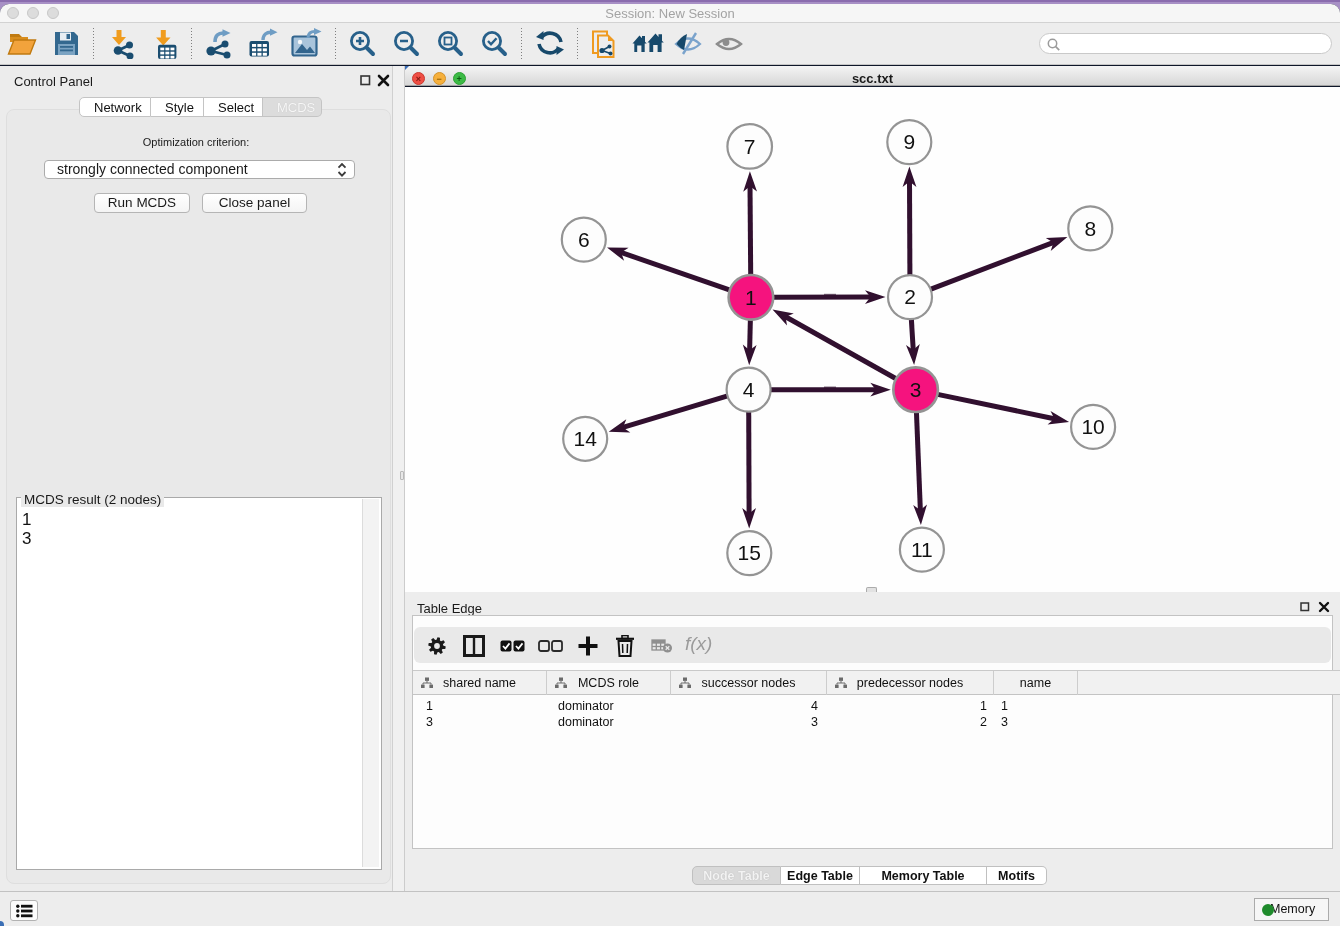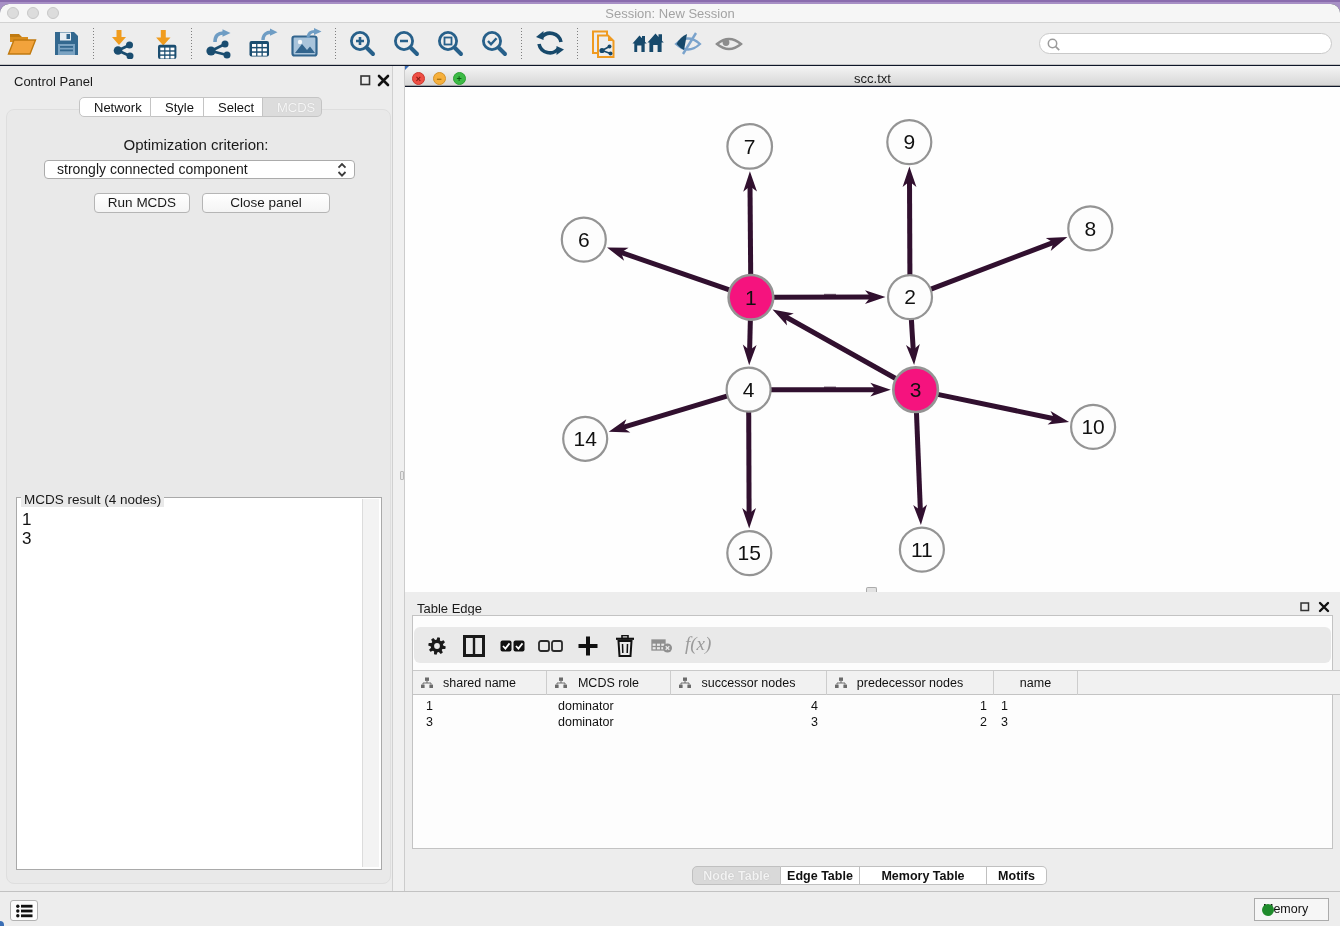--- a/index.html
+++ b/index.html
@@ -14,34 +14,34 @@
 .ticon2{position:absolute;top:6px}
 .searchbox{position:absolute;left:1039px;top:10px;width:293px;height:21px;background:#fff;border:1px solid #c9c9c9;border-radius:11px}
 
 .cpanel{position:absolute;left:0;top:62px;width:392px;height:825px;background:#ececec}
 .cp-title{position:absolute;left:14px;top:8px;font-size:13px;color:#1a1a1a}
 .cp-content{position:absolute;left:6px;top:43px;width:385px;height:775px;background:#e9e9e9;border:1px solid #dedede;border-radius:8px}
 .tabs{position:absolute;left:79px;top:31px;height:36px;display:flex;z-index:3}
 .tab{height:20px;line-height:20px;font-size:13px;color:#111;background:#fff;border:1px solid #c4c4c4;border-left:none;padding:0 14px;text-align:center}
 .tab.first{border-left:1px solid #c4c4c4;border-radius:5px 0 0 5px}
 .tab.sel{background:#dcdcdc;color:#f7f7f7;border-radius:0 5px 5px 0;text-shadow:0 0 1px #bbb}
-.optlabel{position:absolute;left:0;top:70px;width:100%;text-align:center;font-size:15px;color:#1a1a1a}
+.optlabel{position:absolute;left:0;top:70px;width:100%;text-align:center;font-size:11px;color:#1a1a1a}
 .combo{position:absolute;left:44px;top:94px;width:311px;height:19px;background:#fff;border:1px solid #ababab;border-radius:4px;font-size:14px;color:#1a1a1a;line-height:17px;padding-left:12px}
 .btn{box-sizing:border-box;position:absolute;top:127px;height:20px;background:linear-gradient(#ffffff,#f4f4f4);border:1px solid #b5b5b5;border-radius:4px;font-size:13.5px;color:#1a1a1a;text-align:center;line-height:18px}
 .mcdsbox{position:absolute;left:16px;top:431px;width:366px;height:373px;background:#fff;border:1px solid #a9a9a9}
 .mcdslegend{position:absolute;left:4px;top:-6px;background:#e9e9e9;padding:0 3px;font-size:13.5px;color:#1a1a1a}
 .mcdstext{position:absolute;left:5px;top:13px;font-size:17px;color:#111;line-height:18.5px}
 .mcdssb{position:absolute;right:2px;top:1px;width:17px;height:368px;background:#f3f3f3;border-left:1px solid #dcdcdc}
 
 .vdiv{position:absolute;left:392px;top:62px;width:13px;height:825px;background:#f0f0f0;border-left:1px solid #d0d0d0;border-right:1px solid #cccccc}
 .vhandle{position:absolute;left:7px;top:405px;width:4px;height:9px;background:#e8e8e8;border:1px solid #b9b9b9;border-radius:1px}
 
 .netwin{position:absolute;left:405px;top:62px;width:935px;height:530px}
 .nettitle{position:absolute;left:0;top:0;width:100%;height:20px;background:linear-gradient(#f5f5f5,#d7d7d7);border-bottom:1px solid #a2a2a2}
-.netname{position:absolute;top:5px;width:100%;text-align:center;font-size:13px;font-weight:normal;color:#1a1a1a}
+.netname{position:absolute;top:5px;width:100%;text-align:center;font-size:13px;font-weight:bold;color:#1a1a1a}
 .mac{position:absolute;top:5.5px;width:13px;height:13px;border-radius:50%;text-align:center;line-height:13px;font-size:9px;font-weight:bold}
 .netcontent{position:absolute;left:0;top:21px;width:100%;height:505px;background:#fefefe}
 .grip{position:absolute;left:461px;bottom:0px;width:11px;height:5px;background:#e2e2e2;border:1px solid #ababab;border-bottom:none;border-radius:2px 2px 0 0}
 .graph{position:absolute;left:-405px;top:-87px}
 </style></head><body>
 <style>
 
 .tpanel{position:absolute;left:405px;top:588px;width:935px;height:299px;background:#ededed}
 .tp-title{position:absolute;left:12px;top:9px;font-size:13px;color:#1a1a1a}
 .tp-white{position:absolute;left:7px;top:23px;width:921px;height:234px;background:#fdfdfd;border:1px solid #c3c3c3}
@@ -54,21 +54,21 @@
 .cell{position:absolute;top:0;height:16px}
 
 .btabs{position:absolute;left:287px;top:274px;height:19px;display:flex}
 .btab{box-sizing:border-box;height:19px;line-height:19px;font-size:12.5px;font-weight:bold;color:#111;background:#fff;border:1px solid #c0c0c0;border-left:none;text-align:center}
 .btab.first{border-left:1px solid #c0c0c0;border-radius:5px 0 0 5px}
 .btab.last{border-radius:0 5px 5px 0}
 .btab.sel{background:#d9d9d9;color:#f3f3f3;text-shadow:0 0 1px #aaa}
 
 .statusbar{position:absolute;left:0;top:887px;width:1340px;height:35px;background:#ededed;border-top:1px solid #c2c2c2}
 .stbtn{position:absolute;left:10px;top:8px;width:28px;height:21px;background:#fcfcfc;border:1px solid #b2b2b2;border-radius:3px}
-.membtn{box-sizing:border-box;position:absolute;right:11px;top:6px;width:75px;height:23px;background:#f6f6f6;border:1px solid #ababab;font-size:12.5px;color:#111;text-align:left;line-height:21px;padding-left:8px}
+.membtn{box-sizing:border-box;position:absolute;right:11px;top:6px;width:75px;height:23px;background:#f6f6f6;border:1px solid #ababab;font-size:12.5px;color:#111;text-align:left;line-height:21px;padding-left:15px}
 .memdot{position:absolute;left:7px;top:5px;width:12px;height:12px;border-radius:50%;background:#1f8b2c}
 .cornerblue{position:absolute;left:0px;top:917px;width:4px;height:5px;background:#3b6fb5;border-radius:0 4px 0 0}
 svg.icon{display:block}
 </style>
 <div class="purptop" style="position:absolute;top:0;left:0;width:100%;height:1.5px;background:#8a6cae;z-index:5"></div>
 <div class="win">
 <div class="titlebar">
 <div class="tl" style="left:7px"></div>
       <div class="tl" style="left:27px"></div>
       <div class="tl" style="left:47px"></div>
@@ -239,24 +239,24 @@
   <div class="tab" style="width:59px">Select</div>
   <div class="tab sel" style="width:59px">MCDS</div>
  </div>
  <div class="optlabel">Optimization criterion:</div>
  <div class="combo">strongly connected component
   <svg width="10" height="14" viewBox="0 0 10 14" style="position:absolute;right:7px;top:2px">
           <path d="M1.5 4.6 L5 1 L8.5 4.6 M1.5 9 L5 12.6 L8.5 9" fill="none" stroke="#3c3c3c" stroke-width="1.8"></path>
         </svg>
  </div>
  <div class="btn" style="left:94px;width:96px">Run MCDS</div>
- <div class="btn" style="left:202px;width:128px">Close panel</div>
+ <div class="btn" style="left:202px;width:105px">Close panel</div>
  <div class="mcdsbox">
   <div class="mcdssb"></div>
-  <div class="mcdslegend">MCDS result (4 nodes)</div>
+  <div class="mcdslegend">MCDS result (2 nodes)</div>
   <div class="mcdstext">1<br>3</div>
  </div>
 </div>
 <div class="vdiv">
       <div class="vhandle"></div>
     </div>
 <div class="netwin">
  <div class="nettitle">
   <svg width="4" height="4" viewBox="0 0 4 4" style="position:absolute;left:0;top:0">
           <path d="M0 0 H4 L0 4 Z" fill="#3c6fb8"></path>
@@ -368,21 +368,21 @@
               <rect x="1" y="1" width="13" height="10"></rect>
               <line x1="1" y1="4" x2="14" y2="4"></line>
               <line x1="1" y1="7.5" x2="14" y2="7.5"></line>
               <line x1="5.3" y1="1" x2="5.3" y2="11"></line>
               <line x1="9.6" y1="1" x2="9.6" y2="11"></line>
             </g>
             <rect x="1" y="1" width="13" height="3" fill="#8f8f8f"></rect>
             <circle cx="16.5" cy="9" r="4.5" fill="#8f8f8f"></circle>
             <path d="M14.7 7.2 l3.6 3.6 M18.3 7.2 l-3.6 3.6" stroke="#e9e9e9" stroke-width="1.3"></path>
           </svg>
-   <div style="position:absolute;left:271px;top:6px;font-family:Liberation Serif, serif;font-style:italic;font-size:19px;color:#9b9b9b">f(x)</div>
+   <div style="position:absolute;left:271px;top:6px;font-family:Liberation Sans, sans-serif;font-style:italic;font-size:19px;color:#9b9b9b">f(x)</div>
   </div>
   <div class="tbl">
    <div class="thead">
     <div class="th" style="left:0;width:134px"><svg class="hic" width="12" height="12" viewBox="0 0 12 12">
                 <g fill="#6b6b6b">
                   <rect x="4" y="0.5" width="4" height="3.4"></rect>
                   <rect x="0" y="7.6" width="3.6" height="3.4"></rect>
                   <rect x="8.4" y="7.6" width="3.6" height="3.4"></rect>
                 </g>
                 <path d="M6 4 V6 M2 7.6 V6 H10 V7.6" stroke="#6b6b6b" fill="none"></path>

